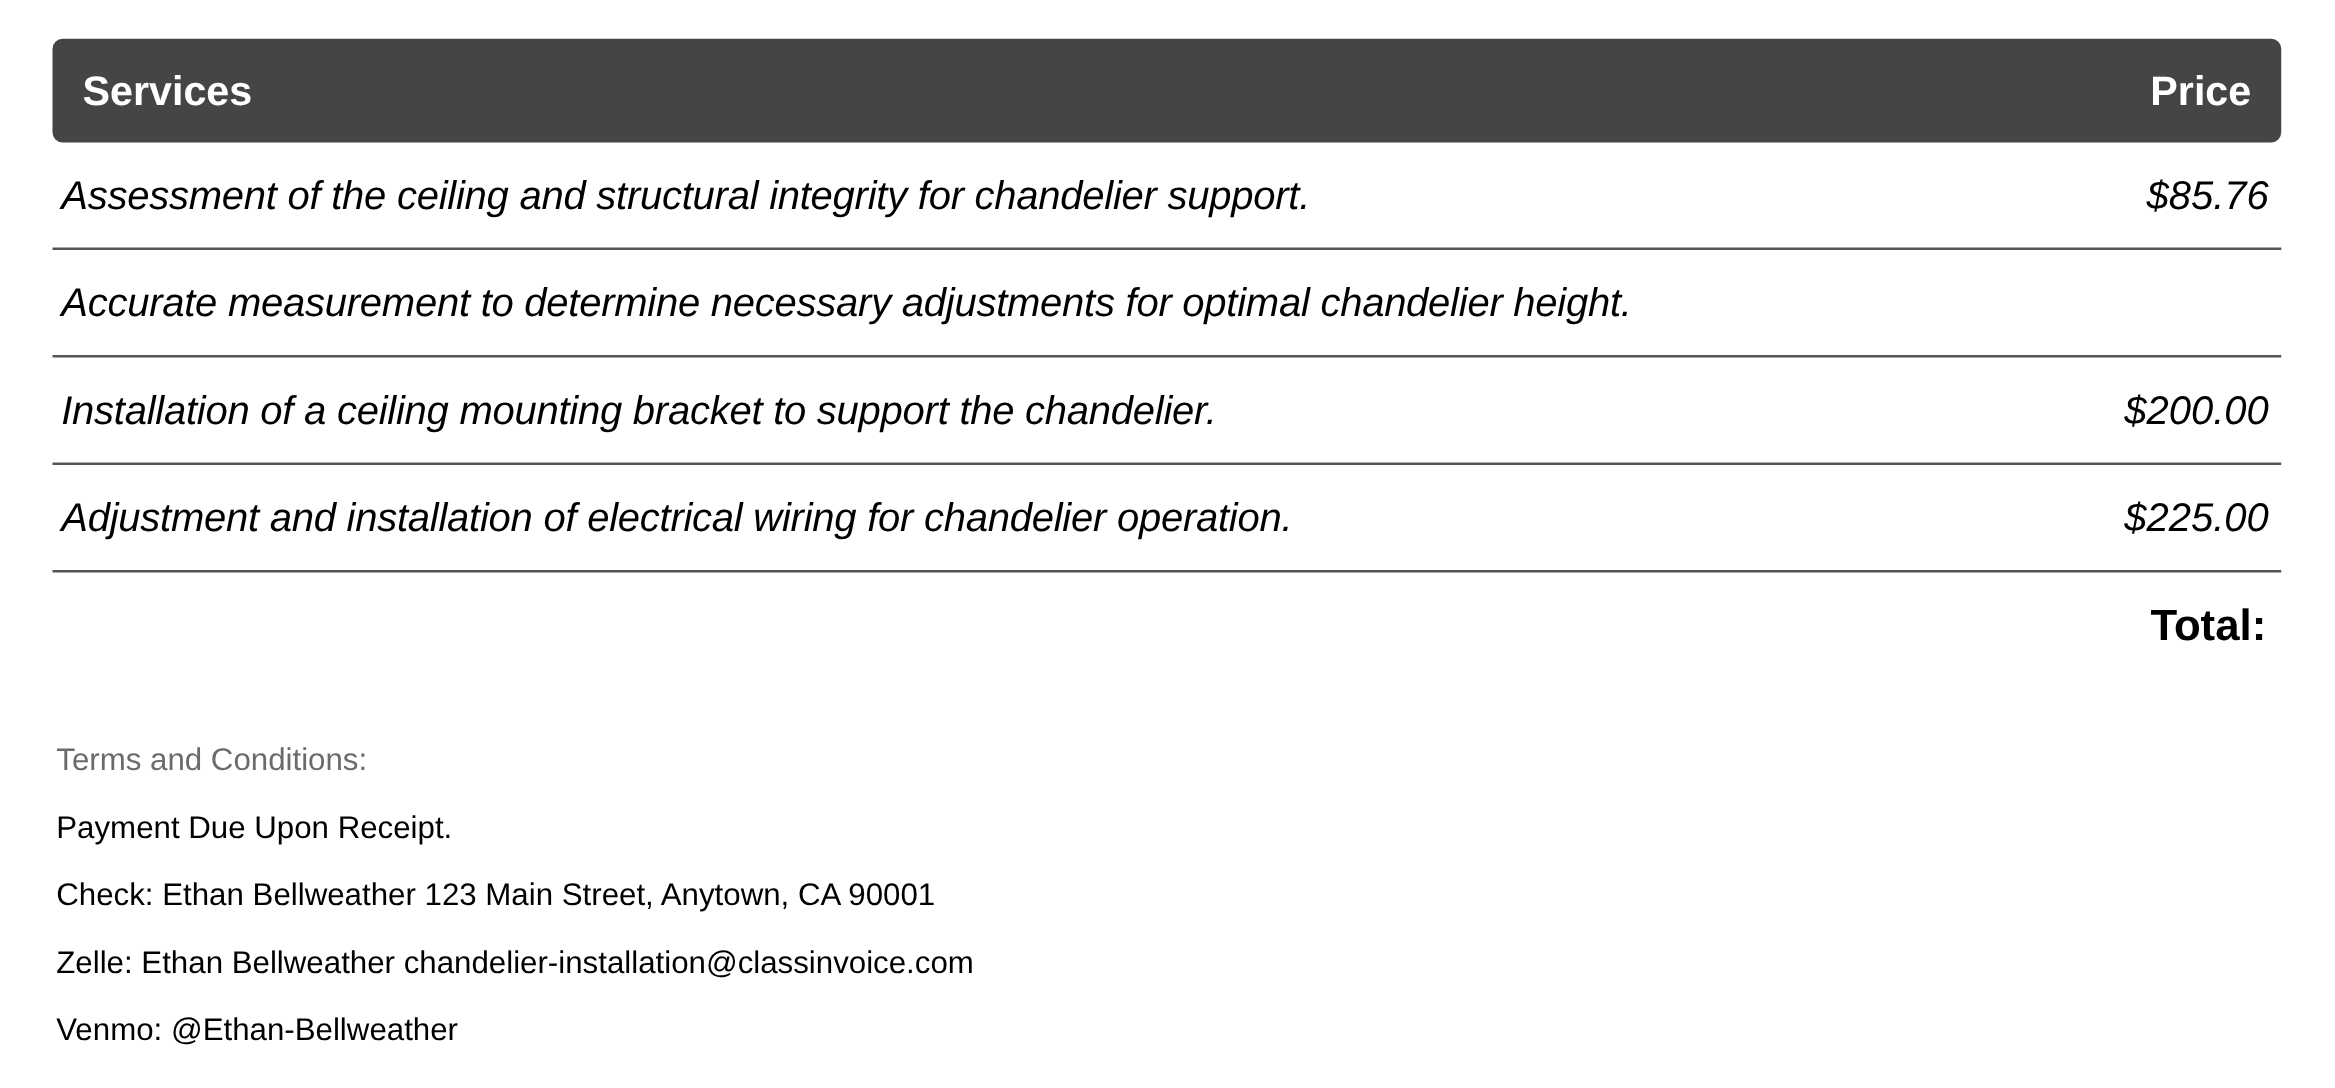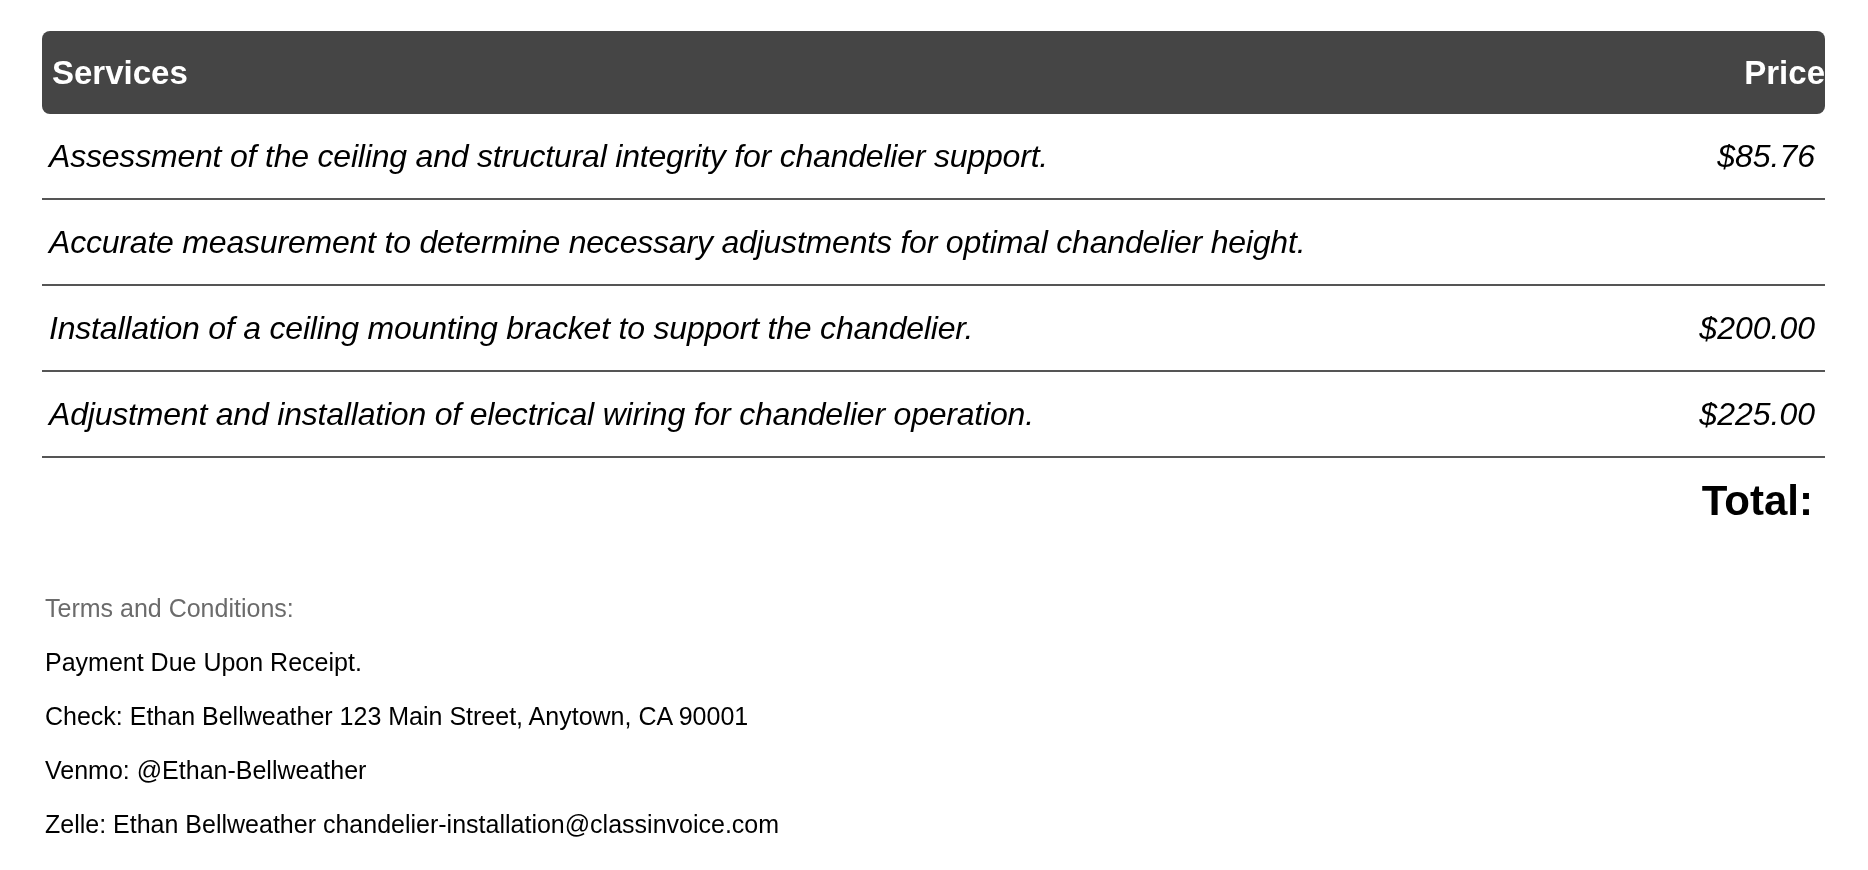--- a/index.html
+++ b/index.html
@@ -9,30 +9,30 @@
     }
     .table {
       position: absolute; left: 42px; top: 31px; width: 1783px;
       border-collapse: collapse;
     }
     .thead {
       display: flex; align-items: center; height: 83px;
       background: #454545; border-radius: 8px; color: #fff;
       font-weight: bold; font-size: 33px;
     }
-    .thead .c-desc { padding-left: 10px; flex: 1; }
-    .thead .c-price { width: 250px; text-align: right; box-sizing: border-box; }
+    .thead .c-desc { padding-left: 24px; flex: 1; }
+    .thead .c-price { width: 250px; text-align: right; padding-right: 24px; box-sizing: border-box; }
     .row {
       display: flex; align-items: center; height: 84px;
       border-bottom: 2px solid #555555; font-size: 32px; font-style: italic;
     }
     .row .c-desc { flex: 1; padding-left: 7px; white-space: nowrap; letter-spacing: -0.2px; }
     .row .c-price { width: 250px; text-align: right; padding-right: 10px; box-sizing: border-box; }
     .total-row {
-      display: flex; align-items: center; height: 86px; font-weight: bold; font-size: 42px;
+      display: flex; align-items: center; height: 86px; font-weight: bold; font-size: 35px;
     }
     .total-row .spacer { flex: 1; }
     .total-row .t-label { width: 300px; text-align: right; padding-right: 12px; box-sizing: border-box; }
     .total-row .t-value { width: 250px; text-align: right; padding-right: 10px; box-sizing: border-box; }
     .terms {
       position: absolute; left: 45px; top: 581px; font-size: 25px;
     }
     .terms .line { height: 54px; line-height: 54px; white-space: nowrap; }
     .terms .heading { color: #6b6b6b; }
   </style>
@@ -64,15 +64,15 @@
   <div class="total-row">
     <div class="spacer"></div>
     <div class="t-label">Total:</div>
   </div>
 </div>
 
 <div class="terms">
   <div class="line heading">Terms and Conditions:</div>
   <div class="line">Payment Due Upon Receipt.</div>
   <div class="line">Check: Ethan Bellweather 123 Main Street, Anytown, CA 90001</div>
+  <div class="line">Zelle: Ethan Bellweather chandelier-installation@classinvoice.com</div>
   <div class="line">Venmo: @Ethan-Bellweather</div>
-  <div class="line">Zelle: Ethan Bellweather chandelier-installation@classinvoice.com</div>
 </div>
 
 </body></html>

